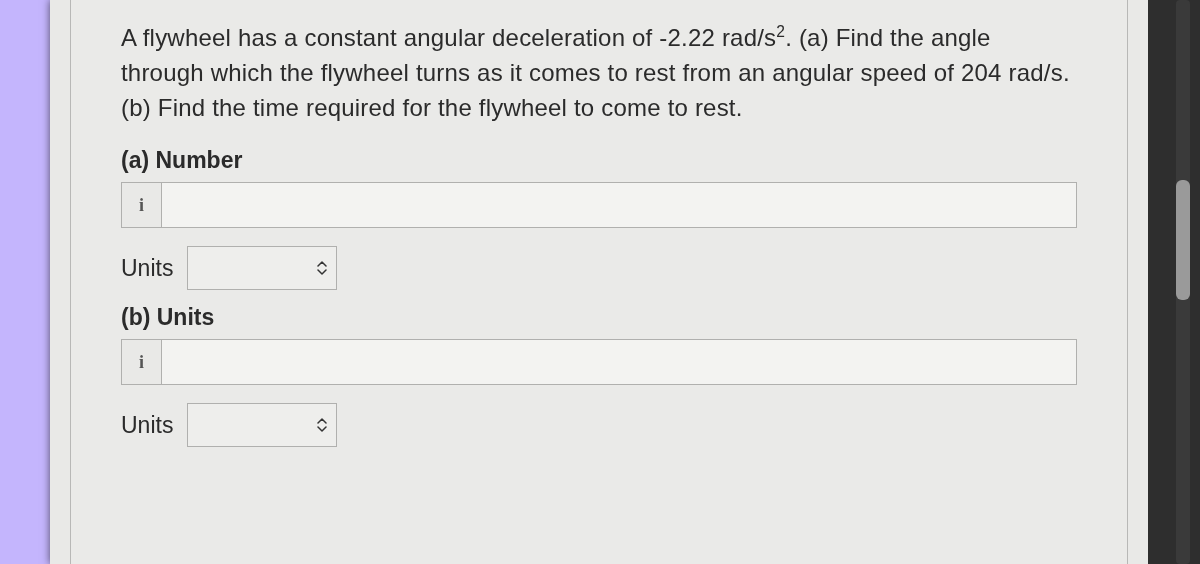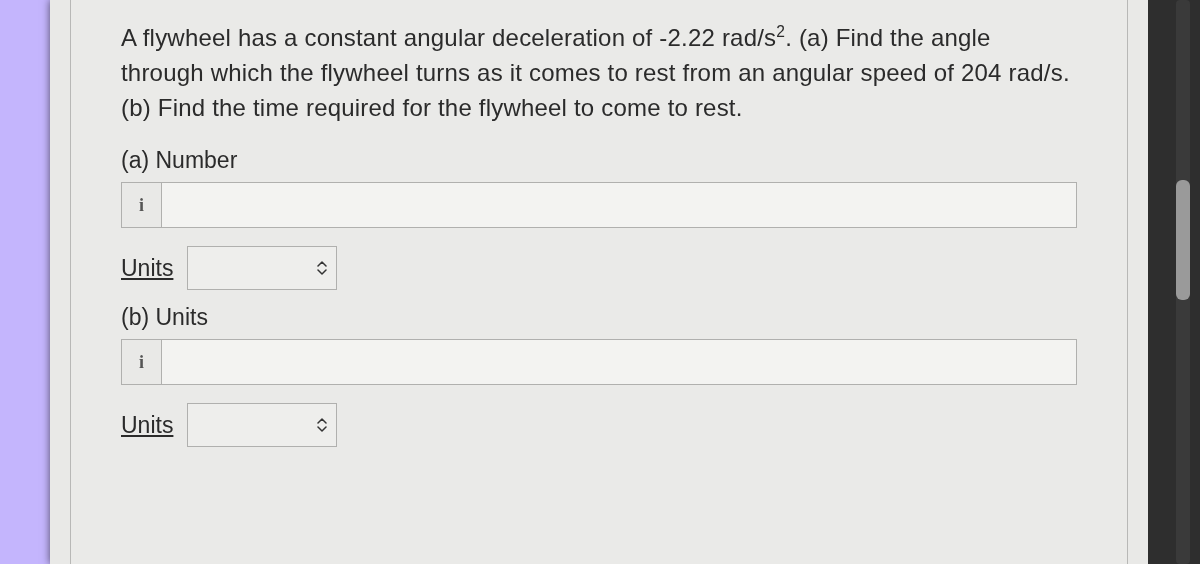--- a/index.html
+++ b/index.html
@@ -33,20 +33,21 @@
     font-size: 24px;
     line-height: 1.45;
     color: #2b2b2b;
     margin-bottom: 22px;
     letter-spacing: 0.2px;
   }
   .label {
     font-size: 23px;
     color: #2b2b2b;
     margin-bottom: 8px;
+    font-weight: bold;
   }
   .input-row {
     display: flex;
     align-items: stretch;
     margin-bottom: 18px;
     width: 100%;
   }
   .info-box {
     width: 40px;
     background: #e9e9e7;
@@ -72,21 +73,20 @@
   }
   .units-row {
     display: flex;
     align-items: center;
     margin-bottom: 14px;
   }
   .units-label {
     font-size: 23px;
     color: #2b2b2b;
     margin-right: 14px;
-    text-decoration: underline;
   }
   .select-wrap {
     position: relative;
     display: inline-block;
   }
   .units-select {
     width: 150px;
     height: 44px;
     border: 1px solid #b0b0ae;
     background: #eeeeec;

